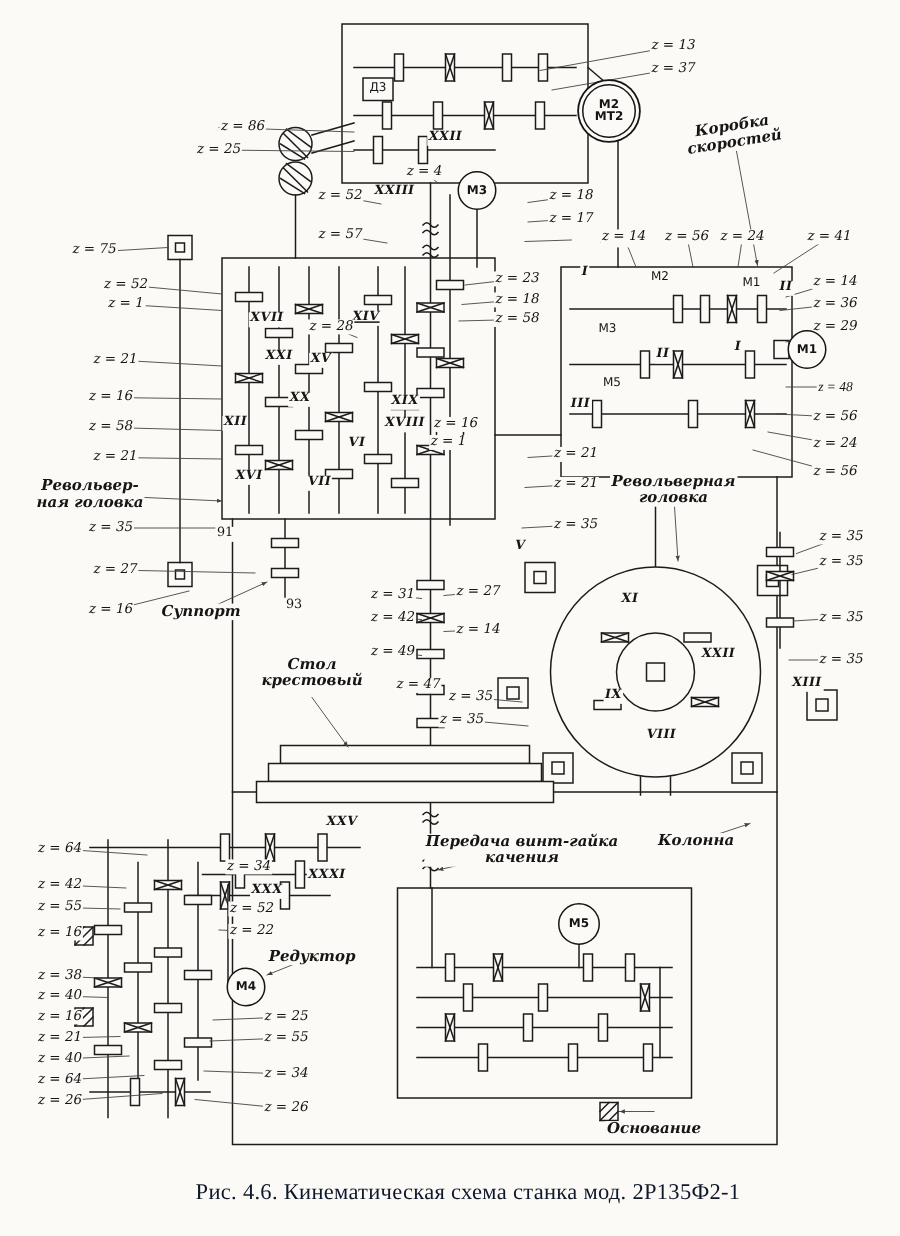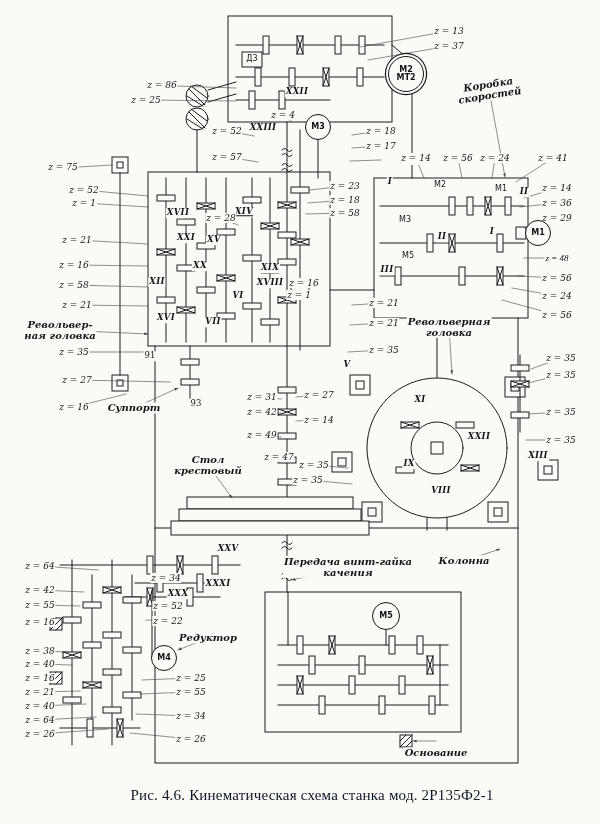--- a/index.html
+++ b/index.html
@@ -401,21 +401,21 @@
       <span class="lbl g" style="left: 319px; top: 395px;">z = 27</span>
       <span class="lbl g" style="left: 319px; top: 420px;">z = 14</span>
       <span class="lbl g" style="left: 262px; top: 397px;">z = 31</span>
       <span class="lbl g" style="left: 262px; top: 412px;">z = 42</span>
       <span class="lbl g" style="left: 262px; top: 435px;">z = 49</span>
       <span class="lbl g" style="left: 279px; top: 457px;">z = 47</span>
       <span class="lbl g" style="left: 314px; top: 465px;">z = 35</span>
       <span class="lbl g" style="left: 308px; top: 480px;">z = 35</span>
       <span class="lbl num" style="left: 150px; top: 356px;">91</span>
       <span class="lbl num" style="left: 196px; top: 368px; margin-top: 36px;">93</span>
-      <span class="lbl part" style="left: 208px; top: 465px; text-align: center;">Стол
+      <span class="lbl part" style="left: 208px; top: 449px; text-align: center;">Стол
 крестовый</span>
       <span class="lbl rn" style="left: 228px; top: 549px;">XXV</span>
       <span class="lbl part" style="left: 348px; top: 567px;">Передача винт-гайка
 качения</span>
       <span class="lbl part" style="left: 464px; top: 561px;">Колонна</span>
       <span class="lbl part" style="left: 436px; top: 741px; margin-top: 12px;">Основание</span>
       <span class="lbl g" style="left: 40px; top: 566px;">z = 64</span>
       <span class="lbl g" style="left: 40px; top: 590px;">z = 42</span>
       <span class="lbl g" style="left: 40px; top: 605px;">z = 55</span>
       <span class="lbl g" style="left: 40px; top: 622px;">z = 16</span>

